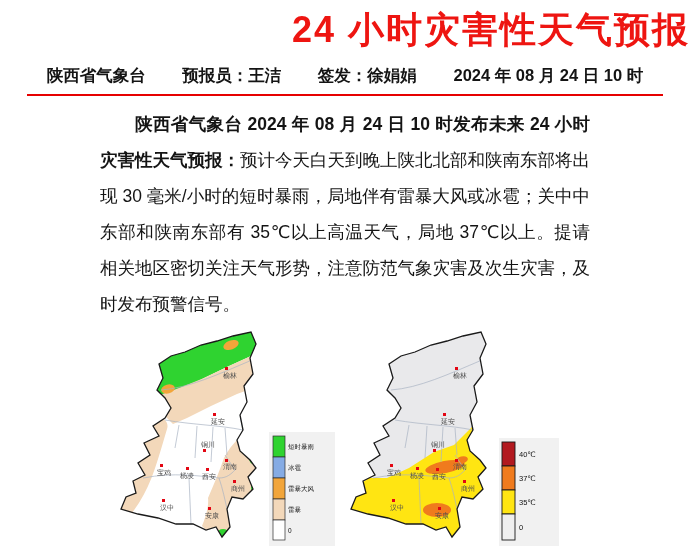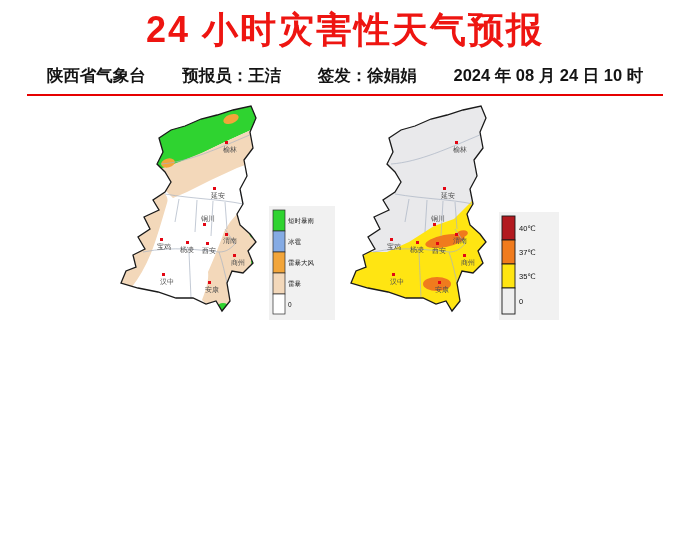--- a/index.html
+++ b/index.html
@@ -3,21 +3,21 @@
 <meta charset="utf-8">
 <style>
   html,body{margin:0;padding:0;}
   body{
     width:690px;height:557px;background:#ffffff;overflow:hidden;
     font-family:"Liberation Sans","DejaVu Sans",sans-serif;
     color:#111;
   }
   .doc{width:690px;height:557px;position:relative;}
   .title{
-    margin:0;padding-top:8px;text-align:center;
+    margin:0;padding-top:8px;text-align:right;
     font-size:36px;font-weight:bold;color:#ee1511;letter-spacing:2px;line-height:1.2;
   }
   .meta-wrap{text-align:center;margin-top:14px;}
   .meta{
     display:inline-block;border-bottom:2px solid #e60000;padding:0 4px 7px 4px;
     font-size:16.5px;font-weight:bold;color:#141414;white-space:nowrap;
   }
   .meta span{margin:0 16px;}
   .body-text{
     width:490px;margin:10px auto 0 auto;
@@ -42,20 +42,21 @@
 
   <div class="meta-wrap">
     <div class="meta">
       <span>陕西省气象台</span>
       <span>预报员：王洁</span>
       <span>签发：徐娟娟</span>
       <span>2024 年 08 月 24 日 10 时</span>
     </div>
   </div>
 
+  <p class="body-text"><b>陕西省气象台 2024 年 08 月 24 日 10 时发布未来 24 小时灾害性天气预报：</b><span>预计今天白天到晚上陕北北部和陕南东部将出现 30 毫米/小时的短时暴雨，局地伴有雷暴大风或冰雹；关中中东部和陕南东部有 35℃以上高温天气，局地 37℃以上。提请相关地区密切关注天气形势，注意防范气象灾害及次生灾害，及时发布预警信号。</span></p>
 
   <div class="maps-row">
 
     <figure class="mapblock">
       <svg width="222" height="224" viewBox="0 0 222 224">
         <defs>
           <path id="shaanxiL" d="M132,4 L137,16 L131,30 L134,46 L125,58 L128,74 L121,87 L124,102
             L118,112 L121,123 L131,132 L137,140 L129,149 L134,161
             L124,171 L113,169 L108,181 L111,199 L103,209
             L97,199 L87,202 L74,196 L57,196 L39,190 L19,186 L2,181

